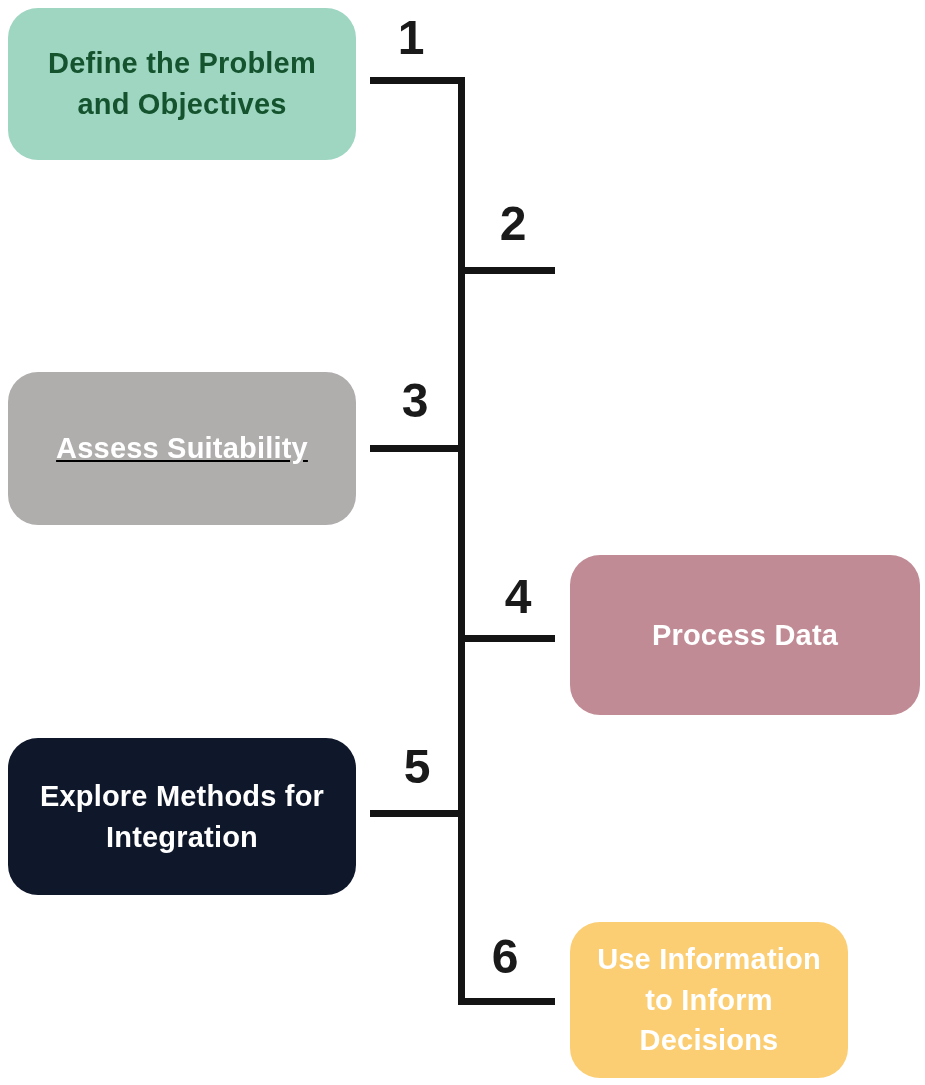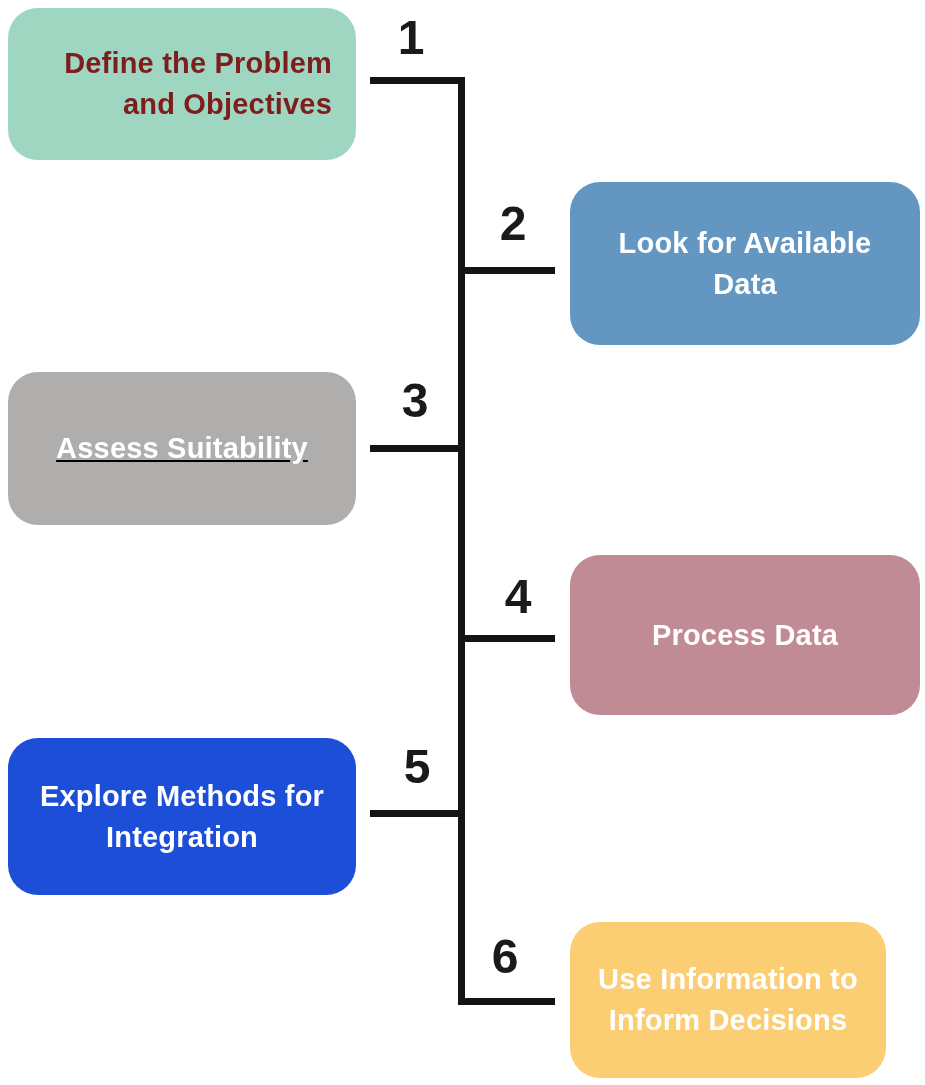--- a/index.html
+++ b/index.html
@@ -57,46 +57,43 @@
 </head>
 <body>
 
 <div class="stage">
 
   <div class="spine" style="background-color: rgb(20, 20, 20);"></div>
 
   <div class="num" style="left: 379px; top: 14px; color: rgb(26, 26, 26);">1</div>
   <div class="conn" style="left: 370px; top: 77px; width: 95px; background-color: rgb(20, 20, 20);"></div>
   <div class="box" style="left: 8px; top: 8px; height: 152px; background-color: rgb(158, 214, 194);">
-    <span class="label" style="color: #7f1d1d; text-align: right;">Define the Problem and Objectives</span>
+    <span class="label" style="color: #14532d;">Define the Problem and Objectives</span>
   </div>
 
   <div class="num" style="left: 481px; top: 200px; color: rgb(26, 26, 26);">2</div>
   <div class="conn" style="left: 458px; top: 267px; width: 97px; background-color: rgb(20, 20, 20);"></div>
-  <div class="box" style="left: 570px; top: 182px; height: 163px; width: 350px; background-color: rgb(99, 150, 192);">
-    <span class="label" style="color: rgb(255, 255, 255);">Look for Available Data</span>
-  </div>
 
   <div class="num" style="left: 383px; top: 377px; color: rgb(26, 26, 26);">3</div>
   <div class="conn" style="left: 370px; top: 445px; width: 95px; background-color: rgb(20, 20, 20);"></div>
   <div class="box" style="left: 8px; top: 372px; height: 153px; background-color: rgb(176, 173, 173); text-decoration: underline;">
     <span class="label" style="color: rgb(255, 255, 255);">Assess Suitability</span>
   </div>
 
   <div class="num" style="left: 486px; top: 573px; color: rgb(26, 26, 26);">4</div>
   <div class="conn" style="left: 458px; top: 635px; width: 97px; background-color: rgb(20, 20, 20);"></div>
   <div class="box" style="left: 570px; top: 555px; height: 160px; width: 350px; background-color: rgb(192, 139, 149); justify-content: center;">
     <span class="label" style="color: rgb(255, 255, 255);">Process Data</span>
   </div>
 
   <div class="num" style="left: 385px; top: 743px; color: rgb(26, 26, 26);">5</div>
   <div class="conn" style="left: 370px; top: 810px; width: 95px; background-color: rgb(20, 20, 20);"></div>
-  <div class="box" style="left: 8px; top: 738px; height: 157px; background-color: #1d4ed8;">
+  <div class="box" style="left: 8px; top: 738px; height: 157px; background-color: #0f172a;">
     <span class="label" style="color: rgb(255, 255, 255);">Explore Methods for Integration</span>
   </div>
 
   <div class="num" style="left: 473px; top: 933px; color: rgb(26, 26, 26);">6</div>
   <div class="conn" style="left: 458px; top: 998px; width: 97px; background-color: rgb(20, 20, 20);"></div>
-  <div class="box" style="left: 570px; top: 922px; height: 156px; width: 316px; background-color: rgb(251, 206, 116);">
+  <div class="box" style="left: 570px; top: 922px; height: 156px; width: 278px; background-color: rgb(251, 206, 116);">
     <span class="label" style="color: rgb(255, 255, 255);">Use Information to Inform Decisions</span>
   </div>
 
 </div>
 
 </body></html>

